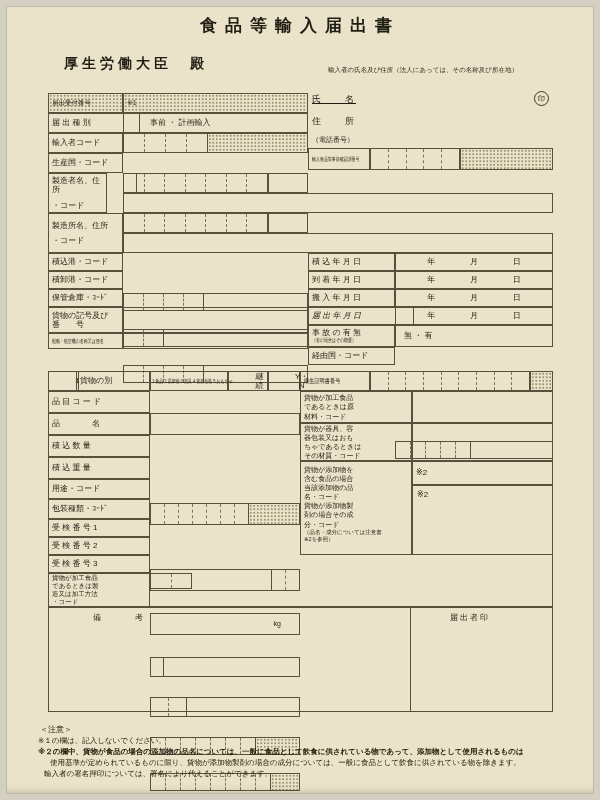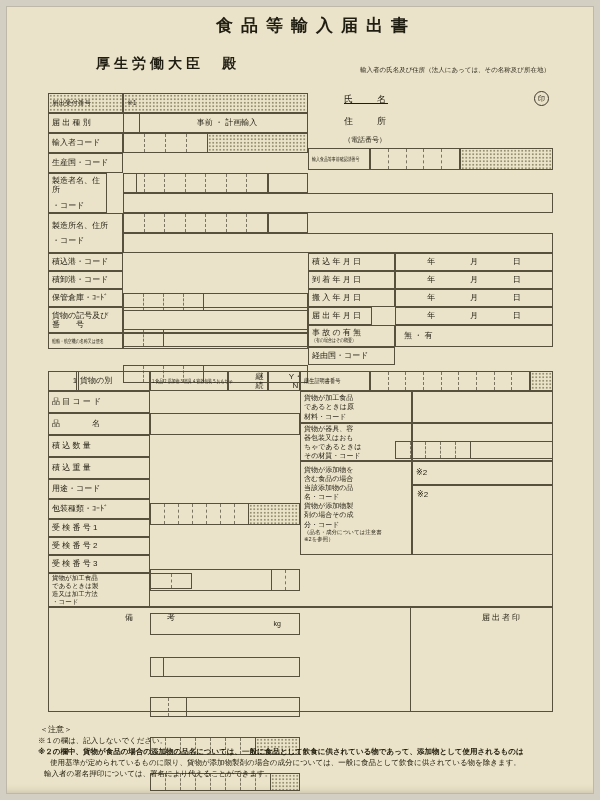--- a/index.html
+++ b/index.html
@@ -4,23 +4,23 @@
 <style>
   html,body{margin:0;padding:0;}
   body{
     position:relative;width:600px;height:800px;overflow:hidden;
     background:#ebe3c9;color:#201d12;
     font-family:"Liberation Sans","DejaVu Sans",sans-serif;
   }
   .frame{position:absolute;inset:0;pointer-events:none;z-index:50;
     box-shadow: inset 0 0 0 6px #d3cfc3, inset 0 0 0 7px #bdb8a8, inset 0 -14px 10px -8px rgba(70,64,45,.35);}
   .bx{position:absolute;box-sizing:border-box;border:1px solid #56503c;font-size:8px;line-height:1.15;}
-  .nb{border:none;padding-left:32px;}
+  .nb{border:none;}
   .lab{display:flex;align-items:center;padding:0 3px;}
-  .ctr{justify-content:center;text-align:center;padding-left:26px;}
+  .ctr{justify-content:flex-start;text-align:center;padding-left:26px;}
   .stack{display:flex;flex-direction:column;justify-content:center;padding:1px 3px;}
   .rel{position:relative;}
   .abs{position:absolute;box-sizing:border-box;}
   .cells{display:flex;height:100%;}
   .cells i{flex:1;border-left:1px dashed #7a7460;}
   .cells i:first-child{border-left:none;}
   .shade{background-image:radial-gradient(circle,#97906f .8px,transparent .95px);background-size:3.5px 3.5px;}
   .t5{font-size:5.5px;} .t6{font-size:6.5px;} .t7{font-size:7px;} .t9{font-size:9px;}
   .squish{white-space:nowrap;transform:scaleX(.72);transform-origin:0 50%;display:inline-block;}
   .sq8{white-space:nowrap;transform:scaleX(.8);transform-origin:0 50%;display:inline-block;}
@@ -202,21 +202,21 @@
 
 <div class="bx lab" style="left:308px;top:289px;width:87px;height:18px;">
   <span>搬 入 年 月 日</span>
 </div>
 <div class="bx dateval" style="left:395px;top:289px;width:158px;height:18px;">
   <span>年</span>
   <span>月</span>
   <span>日</span>
 </div>
 
-<div class="bx lab" style="left:308px;top:307px;width:64px;height:18px;">
+<div class="bx lab" style="left:308px;top:307px;width:106px;height:18px;font-style:italic;">
   <span>届 出 年 月 日</span>
 </div>
 <div class="bx dateval" style="left:395px;top:307px;width:158px;height:18px;">
   <span>年</span>
   <span>月</span>
   <span>日</span>
 </div>
 
 <div class="bx stack" style="left:308px;top:325px;width:87px;height:22px;">
   <span>事 故 の 有 無</span>
@@ -423,16 +423,16 @@
 <div class="bx" style="left:412px;top:485px;width:141px;height:70px;padding:4px;">
   <span>※2</span>
 </div>
 
 <div class="bx" style="left:48px;top:607px;width:505px;height:105px;"></div>
 <div class="abs vline" style="left:410px;top:607px;width:1px;height:105px;"></div>
 <div class="bx nb" style="left:93px;top:613px;letter-spacing:6px;">備　　考</div>
 <div class="bx nb" style="left:450px;top:613px;letter-spacing:2px;">届出者印</div>
 
 <div class="note" style="left:40px;top:724px;font-size:8px;">＜注意＞</div>
-<div class="note" style="left:38px;top:736px;font-family:Liberation Serif, serif;">※１の欄は、記入しないでください。</div>
+<div class="note" style="left:38px;top:736px;">※１の欄は、記入しないでください。</div>
 <div class="note" style="left:38px;top:747px;font-weight:bold;">※２の欄中、貨物が食品の場合の添加物の品名については、一般に食品として飲食に供されている物であって、添加物として使用されるものは</div>
 <div class="note" style="left:50px;top:758px;">使用基準が定められているものに限り、貨物が添加物製剤の場合の成分については、一般に食品として飲食に供されている物を除きます。</div>
 <div class="note" style="left:44px;top:769px;">輸入者の署名押印については、署名により代えることができます。</div>
 
 </body></html>

